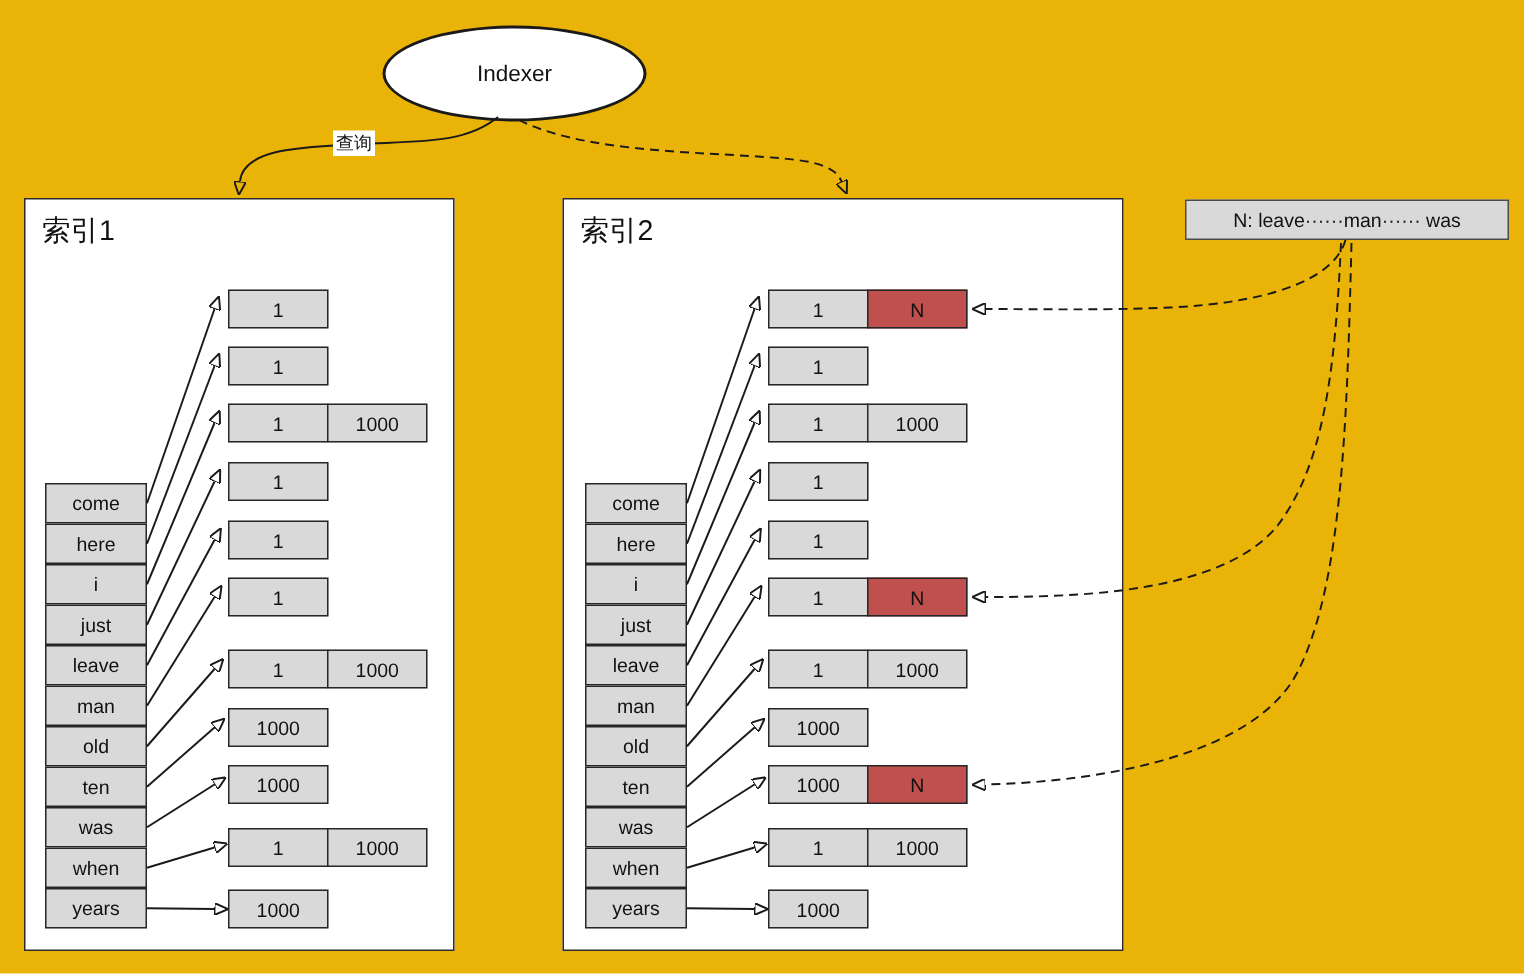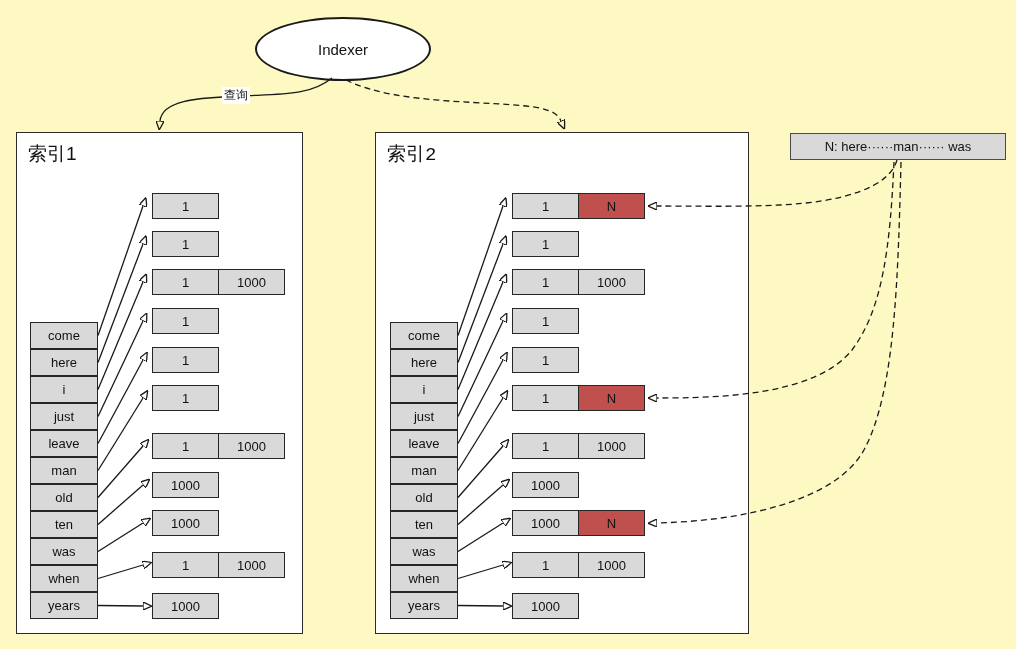--- a/index.html
+++ b/index.html
@@ -1,17 +1,17 @@
 <!DOCTYPE html>
 <html style="--cell-bg: #D9D9D9; --hl-bg: #C0504D; --line: #1a1a1a;"><head>
 <meta charset="utf-8">
 <style>
   html,body{margin:0;padding:0;background:#ffffff;}
   .canvas{
-    position:relative;width:1016px;height:649px;background:#fef9c3;
+    position:relative;width:1016px;height:649px;background:#eab308;
     font-family:"Liberation Sans",sans-serif;overflow:hidden;color:#111;
   }
   svg.conn{position:absolute;left:0;top:0;z-index:2;pointer-events:none;}
   svg.conn line, svg.conn path{stroke:var(--line,#1a1a1a);fill:none;stroke-width:1.3px;}
   svg.conn .dashed{stroke-dasharray:6 4;}
   .ellipse{
     position:absolute;left:255px;top:17px;width:172px;height:60px;
     border:2px solid #1a1a1a;border-radius:50%;background:#fff;z-index:1;
     display:flex;align-items:center;justify-content:center;font-size:15px;
   }
@@ -80,28 +80,28 @@
       </g>
   </svg>
 
   <div class="ellipse">
     <span>Indexer</span>
   </div>
 
   <div class="qlabel">查询</div>
 
   <div class="notebox">
-    <span>N: here······man······ was</span>
+    <span>N: leave······man······ was</span>
   </div>
 
   <div class="ibox" style="left:16px;top:132px;width:287px;height:502px;">
     <div class="ititle">索引1</div>
   </div>
 
-  <div class="ibox" style="left:375px;top:132px;width:374px;height:502px;font-family:Liberation Mono, monospace;">
+  <div class="ibox" style="left:375px;top:132px;width:374px;height:502px;">
     <div class="ititle">索引2</div>
   </div>
 
 <div class="cell" style="left: 30px; top: 322px; width: 68px; height: 27px;">come</div>
     <div class="cell" style="left: 30px; top: 349px; width: 68px; height: 27px;">here</div>
     <div class="cell" style="left: 30px; top: 376px; width: 68px; height: 27px;">i</div>
     <div class="cell" style="left: 30px; top: 403px; width: 68px; height: 27px;">just</div>
     <div class="cell" style="left: 30px; top: 430px; width: 68px; height: 27px;">leave</div>
     <div class="cell" style="left: 30px; top: 457px; width: 68px; height: 27px;">man</div>
     <div class="cell" style="left: 30px; top: 484px; width: 68px; height: 27px;">old</div>

